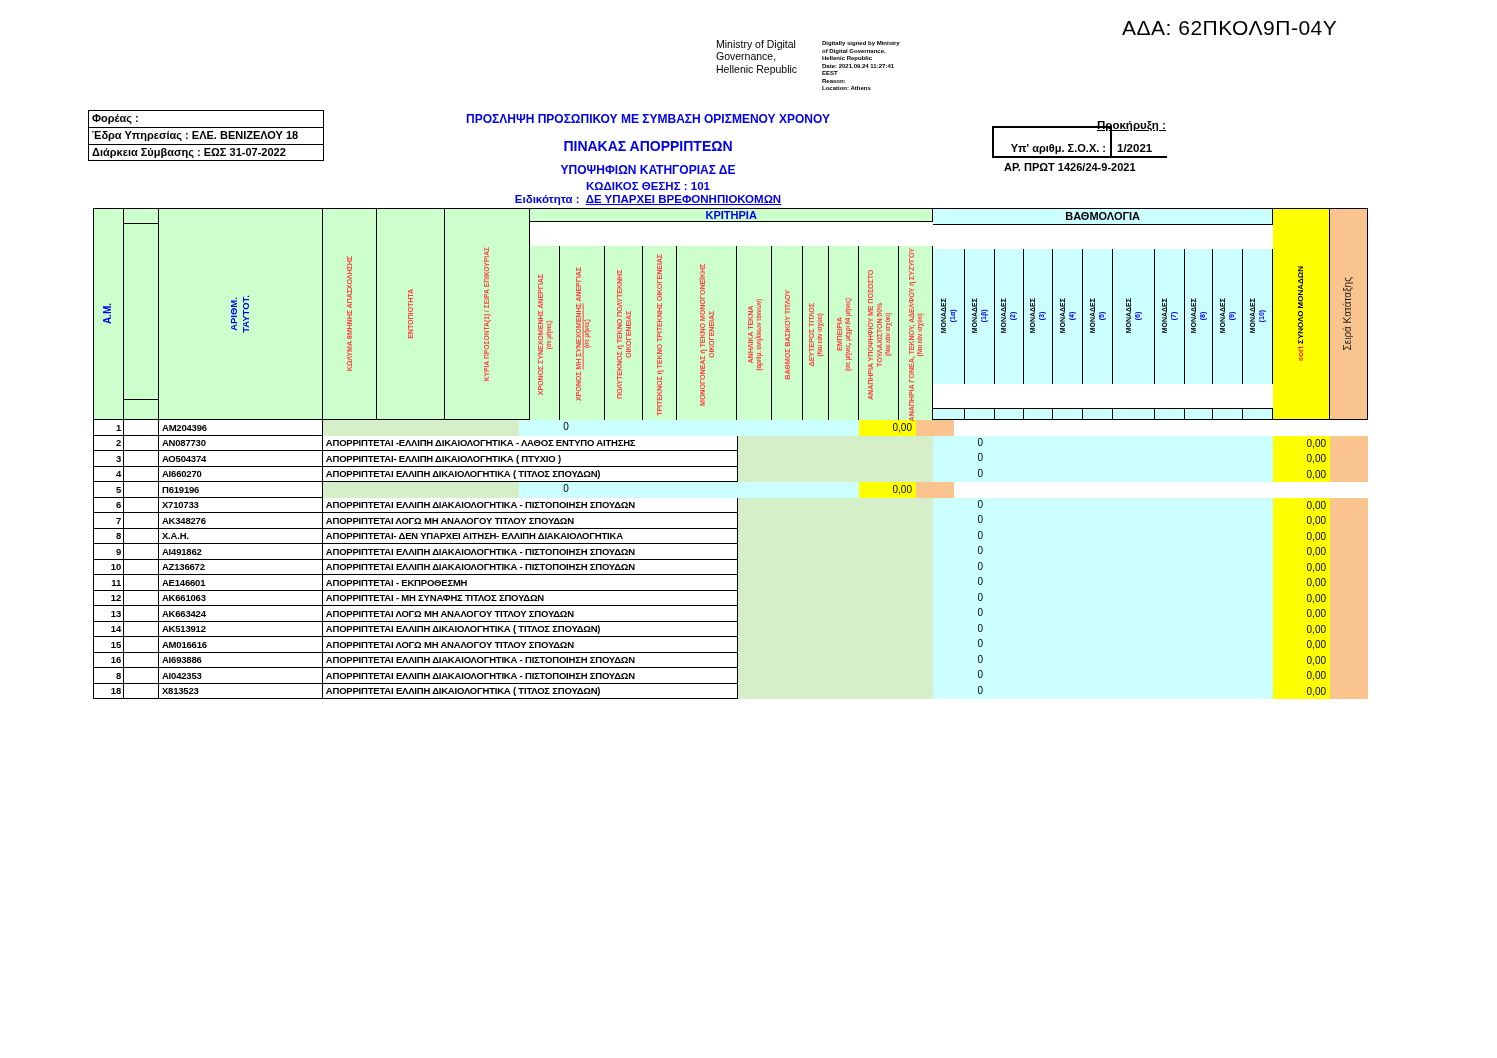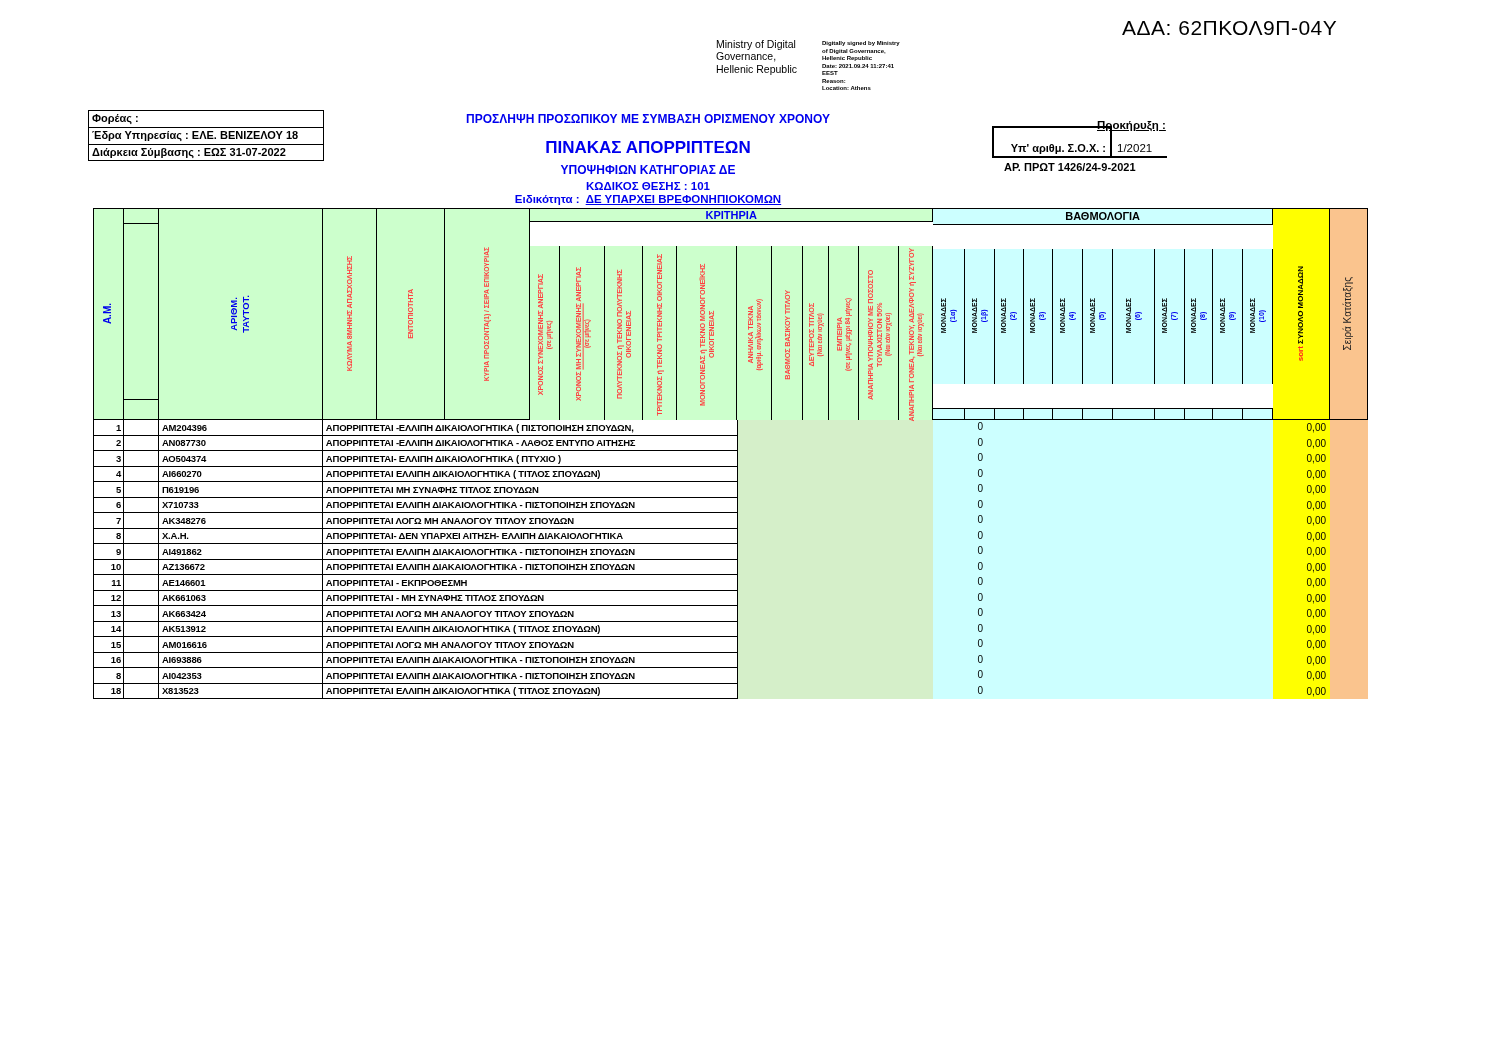--- a/index.html
+++ b/index.html
@@ -17,36 +17,36 @@
   .info-box { position:absolute; left:88px; top:110px; width:236px; }
   .info-row { box-sizing:border-box; border:1px solid #000; margin-top:-1px;
               padding:1px 3px; font-size:11px; font-weight:bold; line-height:1.25; }
   .info-row:first-child { margin-top:0; }
 
   
   .titles { position:absolute; left:408px; top:110px; width:480px; text-align:center;
             color:#0000EE; font-weight:bold; }
   .titles div { position:absolute; width:100%; }
   .t1 { top:2px;  font-size:12px; }
-  .t2 { top:28px; font-size:17px; }
+  .t2 { top:28px; font-size:14px; }
   .t3 { top:53px; font-size:12px; }
   .t4 { top:70px; font-size:11.5px; }
   .t5 { top:83px; font-size:11.5px; }
   .t5 .uline { text-decoration:underline; }
 
   
   .prokiryxi { position:absolute; left:1097px; top:111px; font-size:11.5px;
                font-weight:bold; text-decoration:underline;margin-top:8px; }
   .sox-box { position:absolute; left:992px; top:126px; width:120px; height:32px;
              box-sizing:border-box; border:2px solid #000; display:flex;
              align-items:flex-end; justify-content:flex-end; padding:0 4px 2px 0;
              font-size:11px; font-weight:bold; }
   .sox-val { position:absolute; left:1112px; top:126px; width:55px; height:32px;
              box-sizing:border-box; border-bottom:2px solid #000; display:flex;
-             align-items:flex-end; padding:0 0 2px 5px; font-size:11.5px; font-weight:normal; }
+             align-items:flex-end; padding:0 0 2px 5px; font-size:11.5px; font-weight:bold; }
   .protocol { position:absolute; left:1004px; top:161px; font-size:11px; font-weight:bold; }
 
   
   .sheet { position:absolute; left:93px; top:208px; width:1275px; }
   .thead { display:flex; height:212px; box-sizing:border-box;
            border:1px solid #000; border-right:none; }
   .hcell { box-sizing:border-box; border-right:1px solid #000; background:#CCFFCC;
            display:flex; align-items:center; justify-content:center; overflow:hidden; height:100%; }
   .hgroup { display:flex; flex-direction:column; height:100%;gap:24px; }
   .gband { box-sizing:border-box; height:20px; border-bottom:1px solid #000; border-right:1px solid #000;
@@ -349,21 +349,20 @@
       <div class="hcell ocell w-rank">
         <div class="rot rankrot">Σειρά Κατάταξης</div>
       </div>
     </div>
 
     <div class="tbody">
       <div class="trow">
         <div class="dcell num">1</div>
         <div class="dcell blankc"></div>
         <div class="dcell idc">ΑΜ204396</div>
-        <div class="dcell reason">ΑΠΟΡΡΙΠΤΕΤΑΙ -ΕΛΛΙΠΗ ΔΙΚΑΙΟΛΟΓΗΤΙΚΑ (  ΠΙΣΤΟΠΟΙΗΣΗ ΣΠΟΥΔΩΝ,</div>
         <div class="rband greenb"></div>
         <div class="rband cyanb">
           <span class="zero">0</span>
         </div>
         <div class="rband yellowb">0,00</div>
         <div class="rband orangeb"></div>
       </div>
 
       <div class="trow">
         <div class="dcell num">2</div>
@@ -401,21 +400,20 @@
           <span class="zero">0</span>
         </div>
         <div class="rband yellowb">0,00</div>
         <div class="rband orangeb"></div>
       </div>
 
       <div class="trow">
         <div class="dcell num">5</div>
         <div class="dcell blankc"></div>
         <div class="dcell idc">Π619196</div>
-        <div class="dcell reason">ΑΠΟΡΡΙΠΤΕΤΑΙ ΜΗ ΣΥΝΑΦΗΣ ΤΙΤΛΟΣ ΣΠΟΥΔΩΝ</div>
         <div class="rband greenb"></div>
         <div class="rband cyanb">
           <span class="zero">0</span>
         </div>
         <div class="rband yellowb">0,00</div>
         <div class="rband orangeb"></div>
       </div>
 
       <div class="trow">
         <div class="dcell num">6</div>

